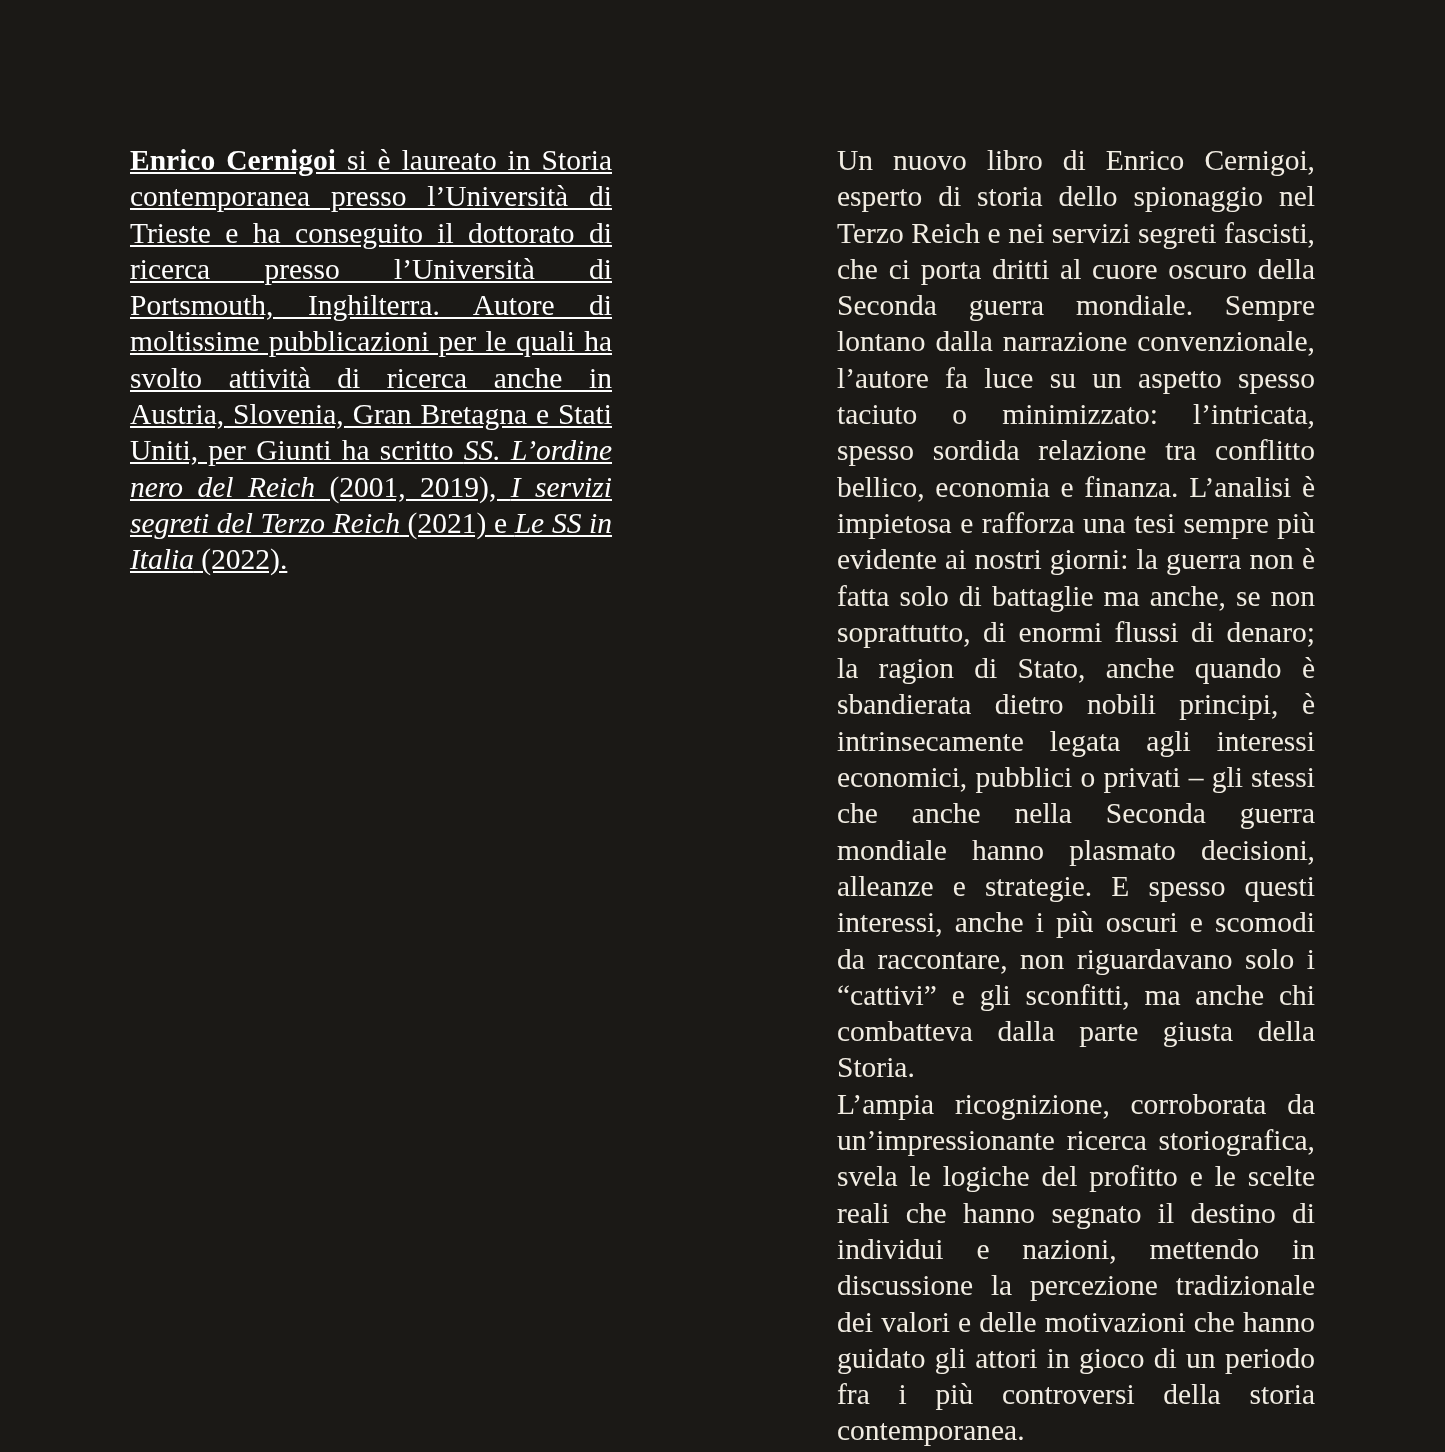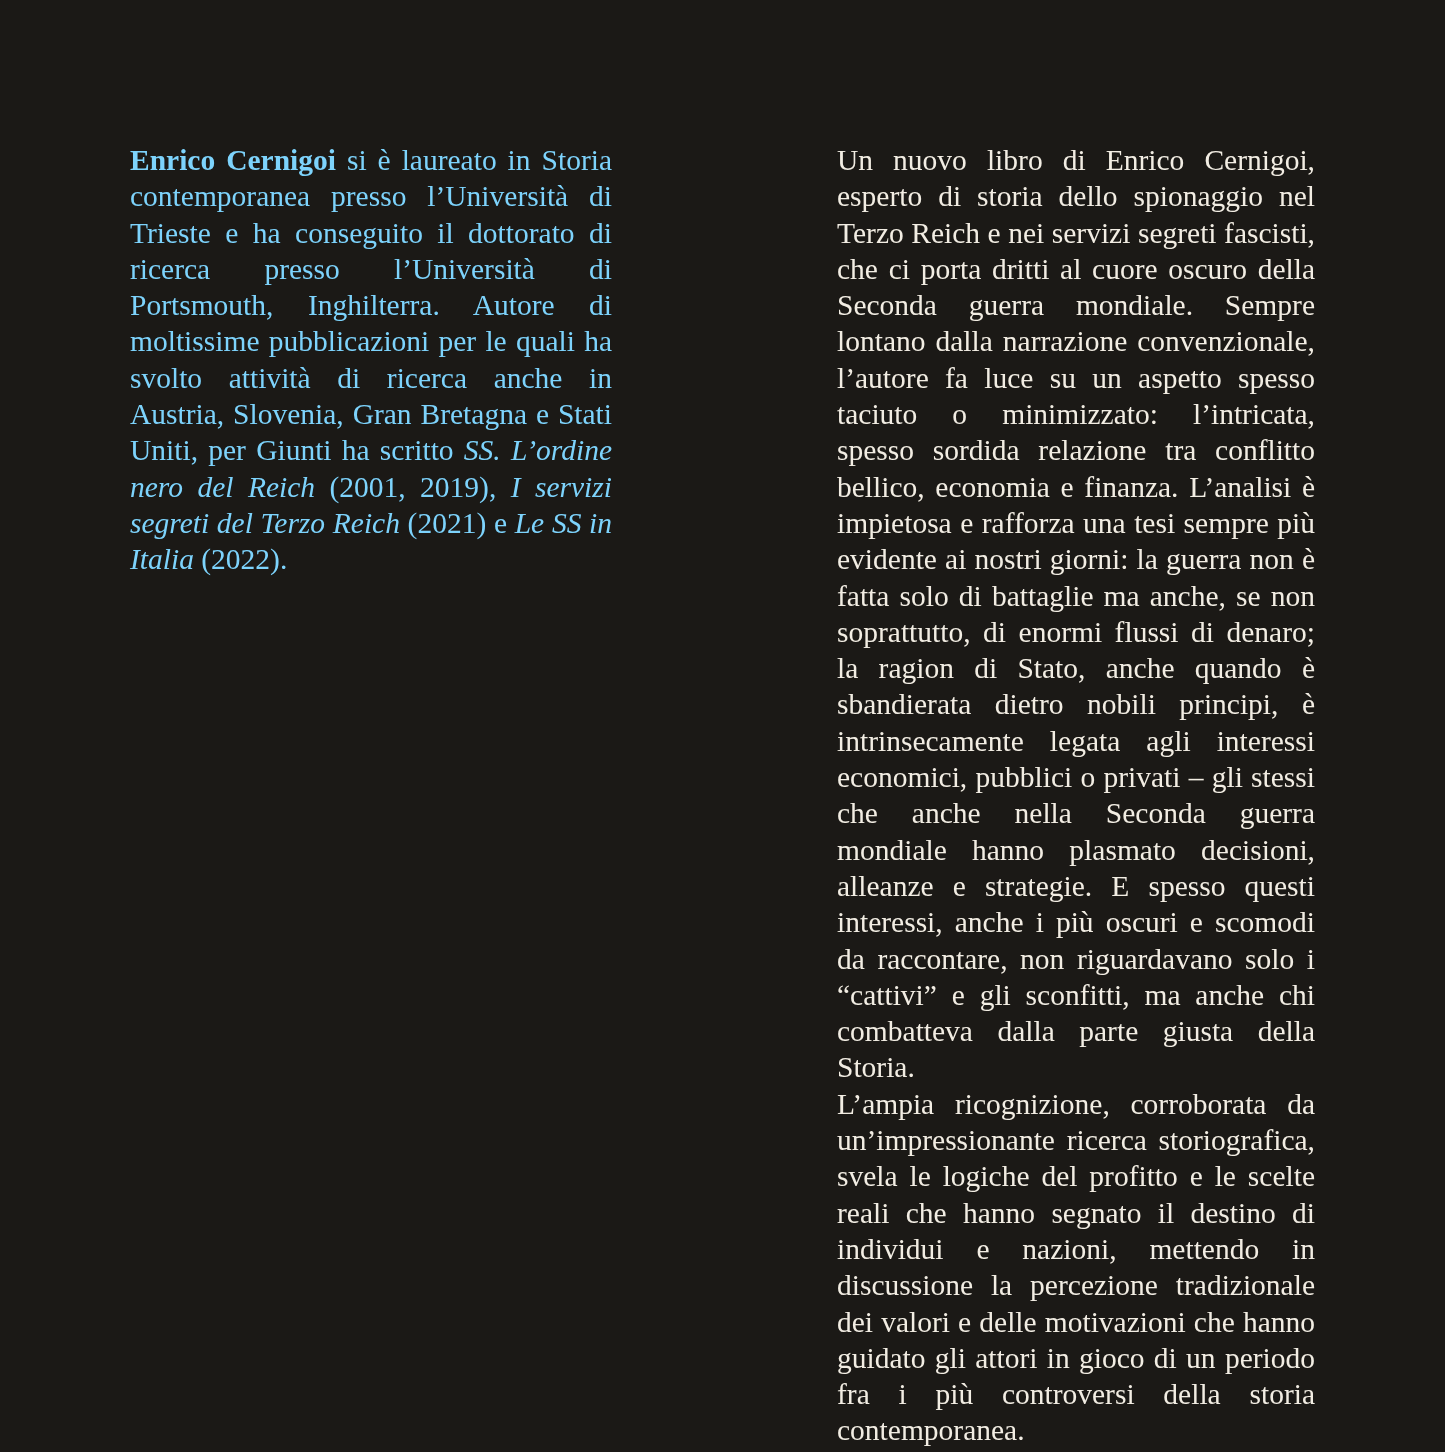--- a/index.html
+++ b/index.html
@@ -63,21 +63,21 @@
 
   .title-italic {
     font-style: italic;
   }
 </style>
 </head>
 <body style="background: rgb(27, 25, 22);">
 
 <div class="cover" style="background: rgb(27, 25, 22);">
 
-  <div class="col col-left" style="color: #7dd3fc;">
+  <div class="col col-left" style="color: #ffffff; text-decoration: underline;">
     <p><span class="bio-name">Enrico Cernigoi</span><span> si è laureato in Storia contemporanea presso l’Università di Trieste e ha conseguito il dottorato di ricerca presso l’Università di Portsmouth, Inghilterra. Autore di moltissime pubblicazioni per le quali ha svolto attività di ricerca anche in Austria, Slovenia, Gran Bretagna e Stati Uniti, per Giunti ha scritto </span><span class="title-italic">SS. L’ordine nero del Reich</span><span> (2001, 2019), </span><span class="title-italic">I servizi segreti del Terzo Reich</span><span> (2021) e </span><span class="title-italic">Le SS in Italia</span><span> (2022).</span></p>
   </div>
 
   <div class="col col-right" style="color: rgb(242, 237, 227);">
     <p>Un nuovo libro di Enrico Cernigoi, esperto di storia dello spionaggio nel Terzo Reich e nei servizi segreti fascisti, che ci porta dritti al cuore oscuro della Seconda guerra mondiale. Sempre lontano dalla narrazione convenzionale, l’autore fa luce su un aspetto spesso taciuto o minimizzato: l’intricata, spesso sordida relazione tra conflitto bellico, economia e finanza. L’analisi è impietosa e rafforza una tesi sempre più evidente ai nostri giorni: la guerra non è fatta solo di battaglie ma anche, se non soprattutto, di enormi flussi di denaro; la ragion di Stato, anche quando è sbandierata dietro nobili principi, è intrinsecamente legata agli interessi economici, pubblici o privati – gli stessi che anche nella Seconda guerra mondiale hanno plasmato decisioni, alleanze e strategie. E spesso questi interessi, anche i più oscuri e scomodi da raccontare, non riguardavano solo i “cattivi” e gli sconfitti, ma anche chi combatteva dalla parte giusta della Storia.</p>
     <p>L’ampia ricognizione, corroborata da un’impressionante ricerca storiografica, svela le logiche del profitto e le scelte reali che hanno segnato il destino di individui e nazioni, mettendo in discussione la percezione tradizionale dei valori e delle motivazioni che hanno guidato gli attori in gioco di un periodo fra i più controversi della storia contemporanea.</p>
   </div>
 
 </div>
 

